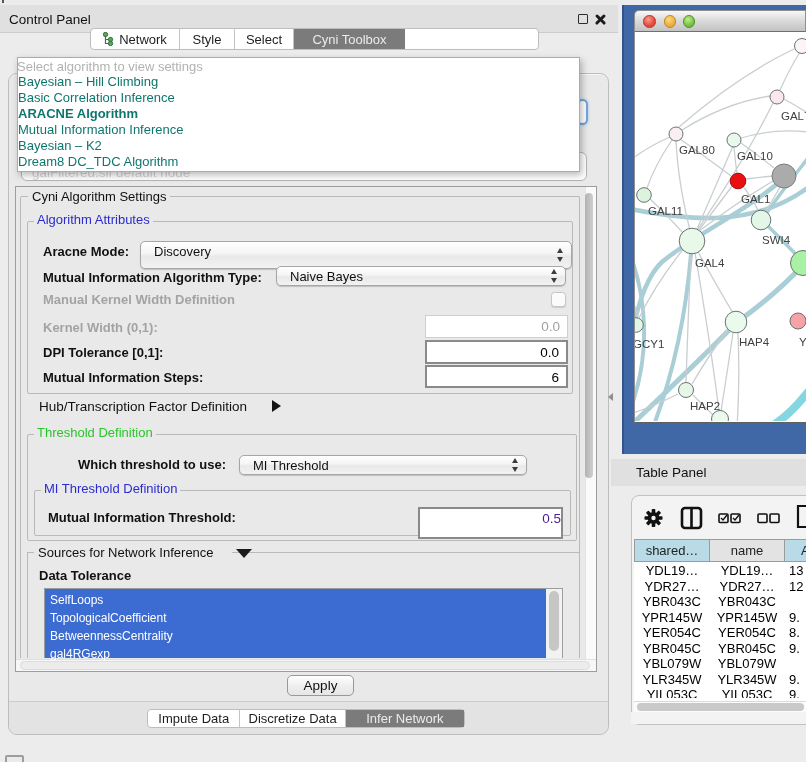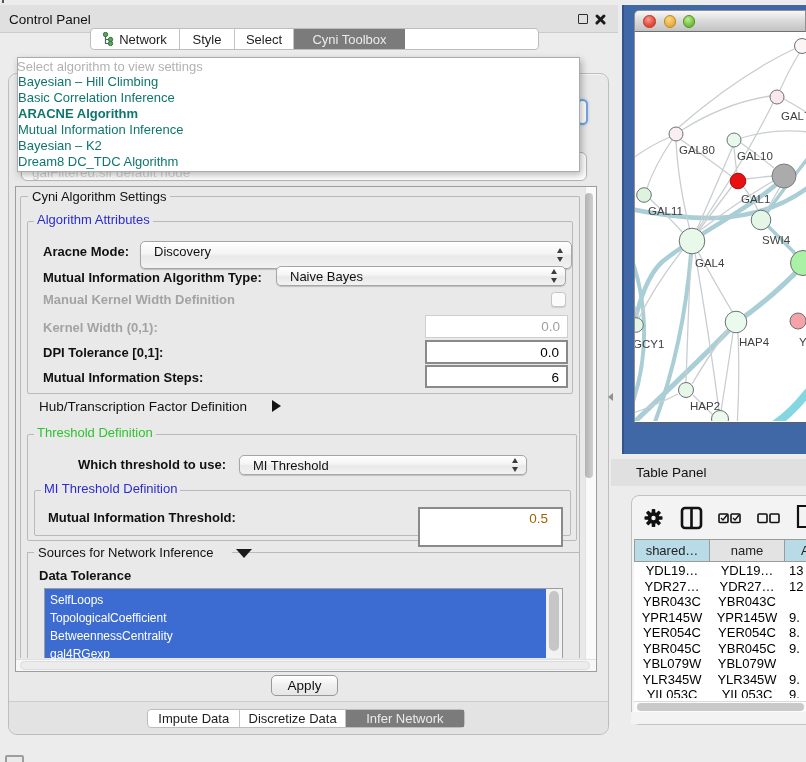--- a/index.html
+++ b/index.html
@@ -107,35 +107,35 @@
 
 <div class="abs lbl bold" style="left:78px;top:457px">Which threshold to use:</div>
 <div class="combo" style="left:239px;top:455px;width:288px;height:20px">
     <div class="ct">MI Threshold</div>
     <div class="spin"></div>
   </div>
 
 <div class="grp" style="left:34px;top:490px;width:537px;height:46px"></div>
 <div class="gt" style="left:41px;top:481px;color:#2b2bd0">MI Threshold Definition</div>
 <div class="abs lbl bold" style="left:48px;top:510px">Mutual Information Threshold:</div>
-<div class="field" style="left:418px;top:507px;width:145px;height:40px;border:2px solid #8a8a8a;color:#a16207;padding:2px 13px 0 0">0.5</div>
+<div class="field" style="left:418px;top:507px;width:145px;height:32px;border:2px solid #8a8a8a;color:#4c1d95;padding:2px 0 0 0">0.5</div>
 
 <div class="abs" style="left:27px;top:552px;width:553px;height:106px;border:1px solid #b9b9b9;border-bottom:none"></div>
 <div class="abs" style="left:34px;top:545px;background:#e9e9e9;padding:0 4px;font-size:13px;color:#111;white-space:nowrap">Sources for Network Inference&nbsp;&nbsp;&nbsp;&nbsp;</div>
 <div class="abs" style="left:236px;top:549px;width:0;height:0;border-left:8.5px solid transparent;border-right:8.5px solid transparent;border-top:9px solid #1a1a1a"></div>
 
 <div class="abs lbl bold" style="left:39px;top:568px">Data Tolerance</div>
 
 <div class="abs" style="left:44px;top:588px;width:519px;height:70px;background:#fff;border:1px solid #9d9d9d;border-bottom:none"></div>
 <div class="abs" style="left:45px;top:589px;width:501px;height:69px;background:#3c6bd2"></div>
 <div class="abs" style="left:50px;top:591px;font-size:12px;color:#fff;line-height:18px;white-space:nowrap">SelfLoops<br>TopologicalCoefficient<br>BetweennessCentrality<br>gal4RGexp</div>
 <div class="abs" style="left:546px;top:589px;width:16px;height:69px;background:#f2f2f2"></div>
 <div class="abs" style="left:549px;top:591px;width:10px;height:60px;border-radius:5px;background:#c6c6c6"></div>
 
-<div class="abs" style="left:271px;top:675px;width:67px;height:21px;border:1px solid #989898;border-radius:5px;background:linear-gradient(#ffffff,#efefef 50%,#e6e6e6);text-align:center;font-size:13.5px;color:#111;line-height:19px">Apply</div>
+<div class="abs" style="left:287px;top:675px;width:67px;height:21px;border:1px solid #989898;border-radius:5px;background:linear-gradient(#ffffff,#efefef 50%,#e6e6e6);text-align:center;font-size:13.5px;color:#111;line-height:19px">Apply</div>
 
 <div class="abs" style="left:9px;top:701px;width:599px;height:33px;background:#e3e3e3;border-top:1px solid #cdcdcd;border-radius:0 0 9px 9px"></div>
 <div class="seg" style="left:147px;top:709px;width:318px;height:19px">
   <div class="s" style="width:93px">Impute Data</div>
   <div class="s" style="width:106px">Discretize Data</div>
   <div class="s sel" style="width:119px">Infer Network</div>
 </div>
 
 <div class="abs" style="left:5px;top:755px;width:19px;height:14px;background:#eaeaea;border:2px solid #9d9d9d;border-radius:2px"></div>
 

